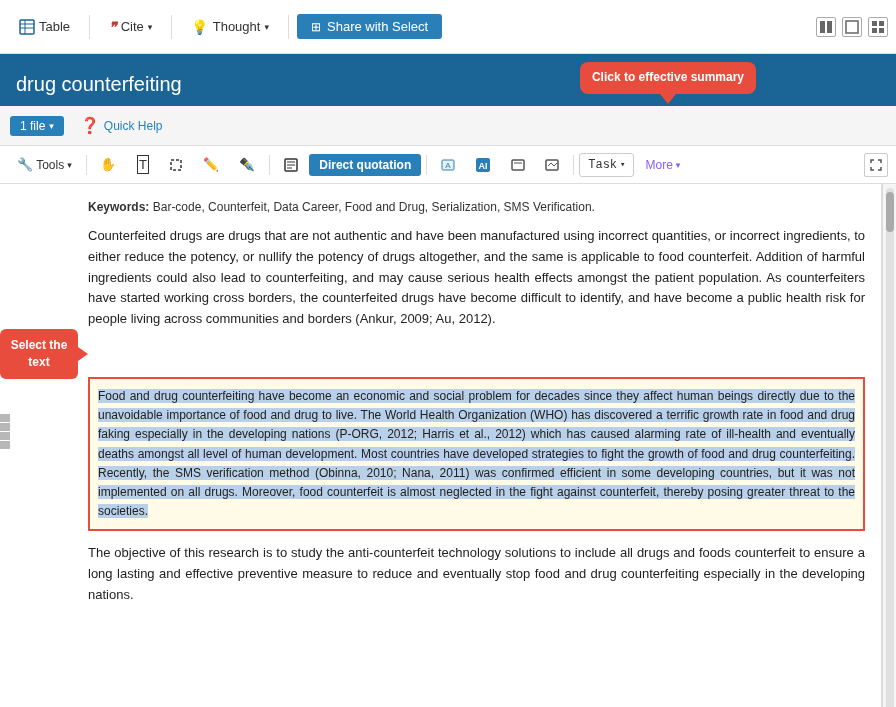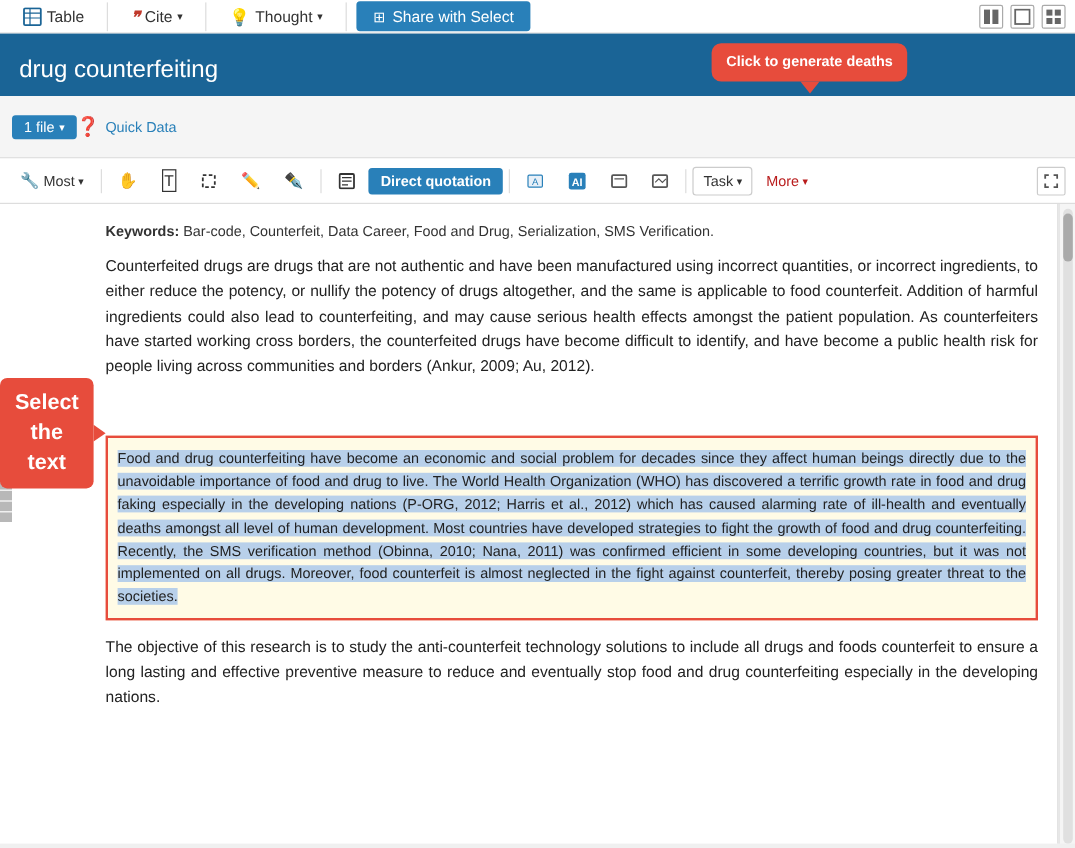--- a/index.html
+++ b/index.html
@@ -2,21 +2,21 @@
 <html><head>
   <meta charset="utf-8">
   <style>
     * { box-sizing: border-box; margin: 0; padding: 0; }
     body { font-family: 'Segoe UI', Arial, sans-serif; font-size: 13px; background: #f0f0f0; width: 896px; height: 707px; overflow: hidden; }
 
     
     .top-toolbar {
       background: #ffffff;
       border-bottom: 1px solid #ddd;
-      height: 28px;
+      height: 54px;
       display: flex;
       align-items: center;
       padding: 0 8px;
       gap: 4px;
     }
     .toolbar-btn {
       display: flex;
       align-items: center;
       gap: 4px;
       padding: 5px 10px;
@@ -80,25 +80,25 @@
       transform: translateX(-50%);
       border-left: 8px solid transparent;
       border-right: 8px solid transparent;
       border-top: 10px solid #e74c3c;
     }
 
     
     .file-bar {
       background: #f5f5f5;
       border-bottom: 1px solid #ddd;
-      height: 52px;
+      height: 40px;
       display: flex;
       align-items: center;
       padding: 0 10px;
-      gap: 0;
+      gap: 16px;
     }
     .file-badge {
       background: #2980b9;
       color: white;
       border-radius: 3px;
       padding: 3px 10px;
       font-size: 12px;
       cursor: pointer;
       display: flex;
       align-items: center;
@@ -155,32 +155,33 @@
       display: flex;
       align-items: center;
       gap: 3px;
       padding: 4px 8px;
       border: 1px solid #ccc;
       border-radius: 3px;
       cursor: pointer;
       background: white;
       font-size: 12px;
       color: #333;
+      font-family: Liberation Mono, monospace;
     }
     .more-btn {
       display: flex;
       align-items: center;
       gap: 3px;
       padding: 4px 8px;
       border: 1px solid transparent;
       border-radius: 3px;
       cursor: pointer;
       background: transparent;
       font-size: 12px;
-      color: #b91c1c;
+      color: #8b5cf6;
     }
     .expand-btn {
       margin-left: auto;
       width: 24px;
       height: 24px;
       border: 1px solid #ccc;
       border-radius: 2px;
       display: flex;
       align-items: center;
       justify-content: center;
@@ -197,21 +198,21 @@
 
     
     .left-callout {
       position: absolute;
       left: 0;
       top: 145px;
       background: #e74c3c;
       color: white;
       border-radius: 6px;
       padding: 8px 10px;
-      font-size: 18px;
+      font-size: 12px;
       font-weight: bold;
       text-align: center;
       line-height: 1.4;
       z-index: 10;
       width: 78px;
     }
     .left-callout::after {
       content: '';
       position: absolute;
       right: -10px;
@@ -368,39 +369,39 @@
           <rect x="8" y="8" width="5" height="5" fill="#666"></rect>
         </svg>
     </div>
   </div>
 </div>
 
 <div class="title-area">
   <span style="color:white; font-size:20px;">drug counterfeiting</span>
 
   <div class="callout-bubble">
-    <span>Click to generate deaths</span>
+    <span>Click to effective summary</span>
   </div>
 </div>
 
 <div class="file-bar">
   <div class="file-badge">
     <span>1 file</span>
     <span class="chevron">▾</span>
   </div>
   <div class="help-btn">
     <span style="color:#2980b9; font-size:16px;">❓</span>
-    <span>Quick Data</span>
+    <span>Quick Help</span>
   </div>
 </div>
 
 <div class="second-toolbar">
   <button class="tb2-btn">
     <span style="font-size:13px;">🔧</span>
-    <span>Most</span>
+    <span>Tools</span>
     <span class="chevron">▾</span>
   </button>
 
   <div class="tb2-divider"></div>
 
   <button class="tb2-btn">
     <span style="font-size:13px;">✋</span>
   </button>
 
   <button class="tb2-btn">

